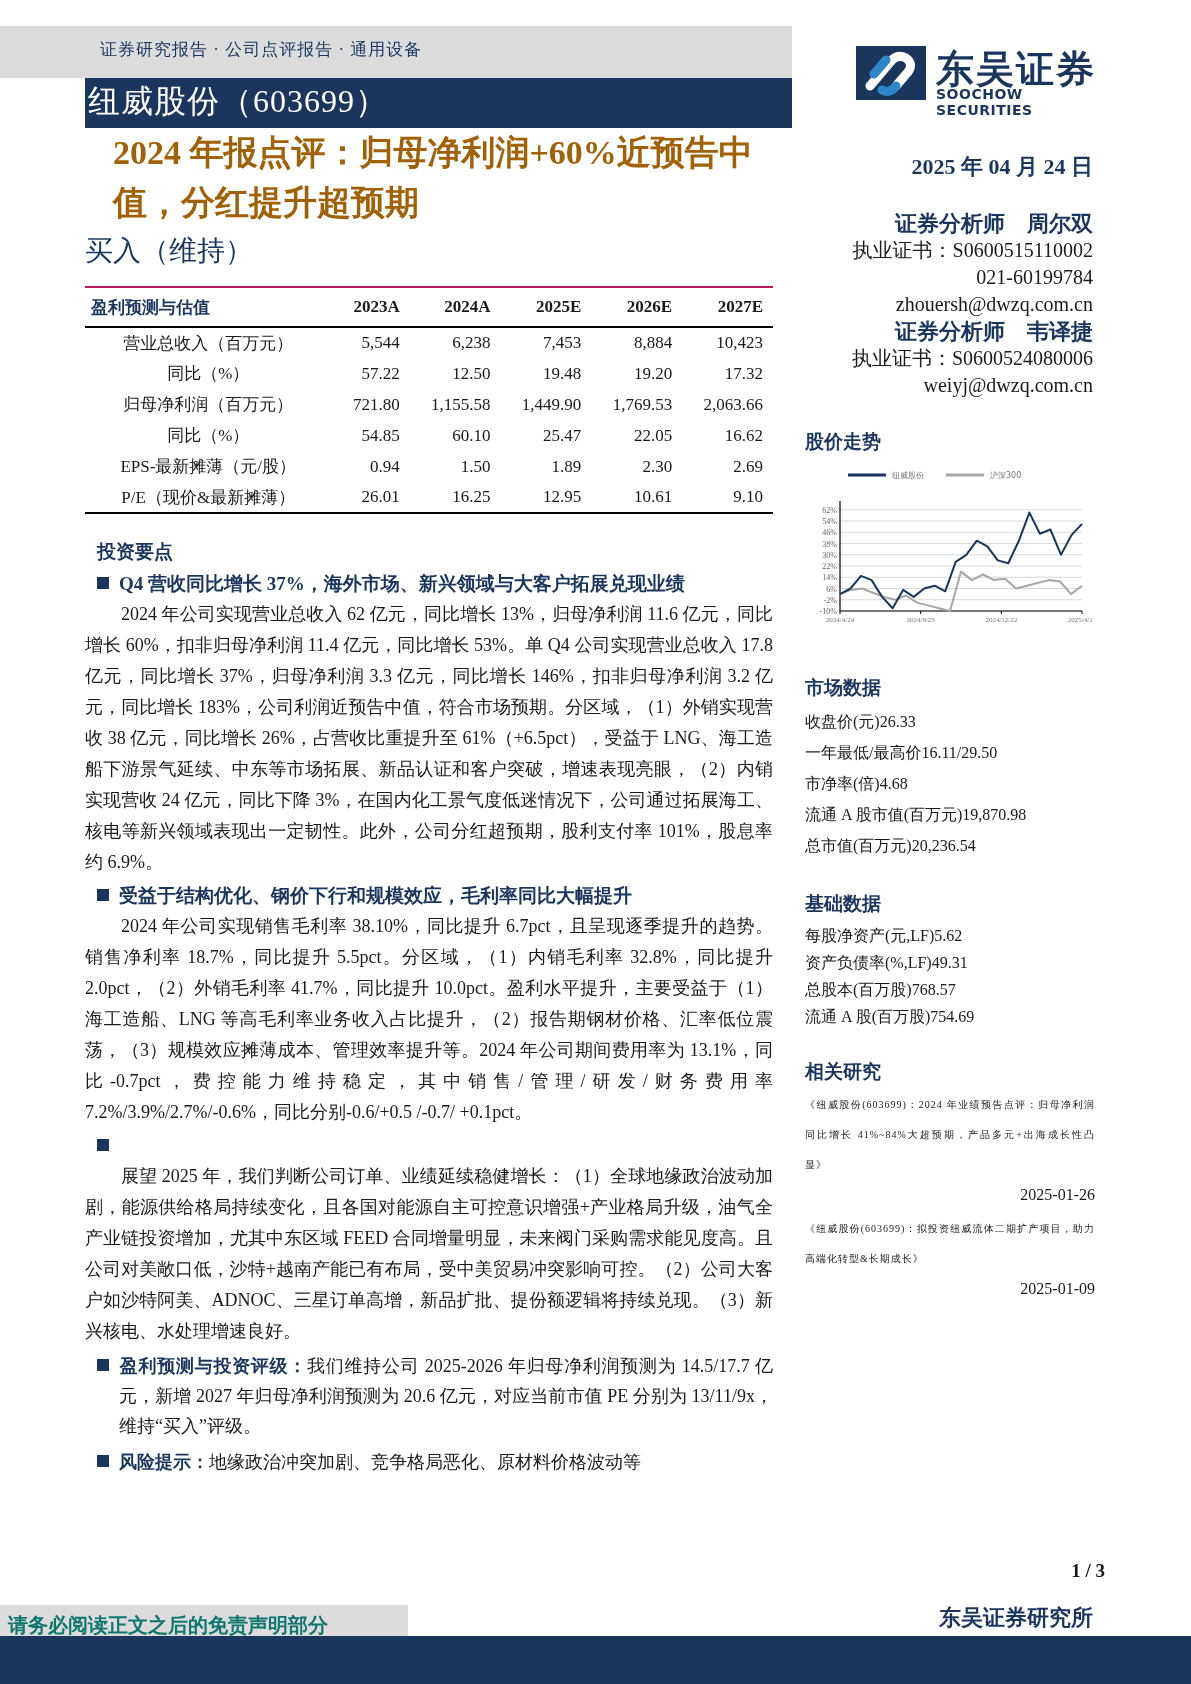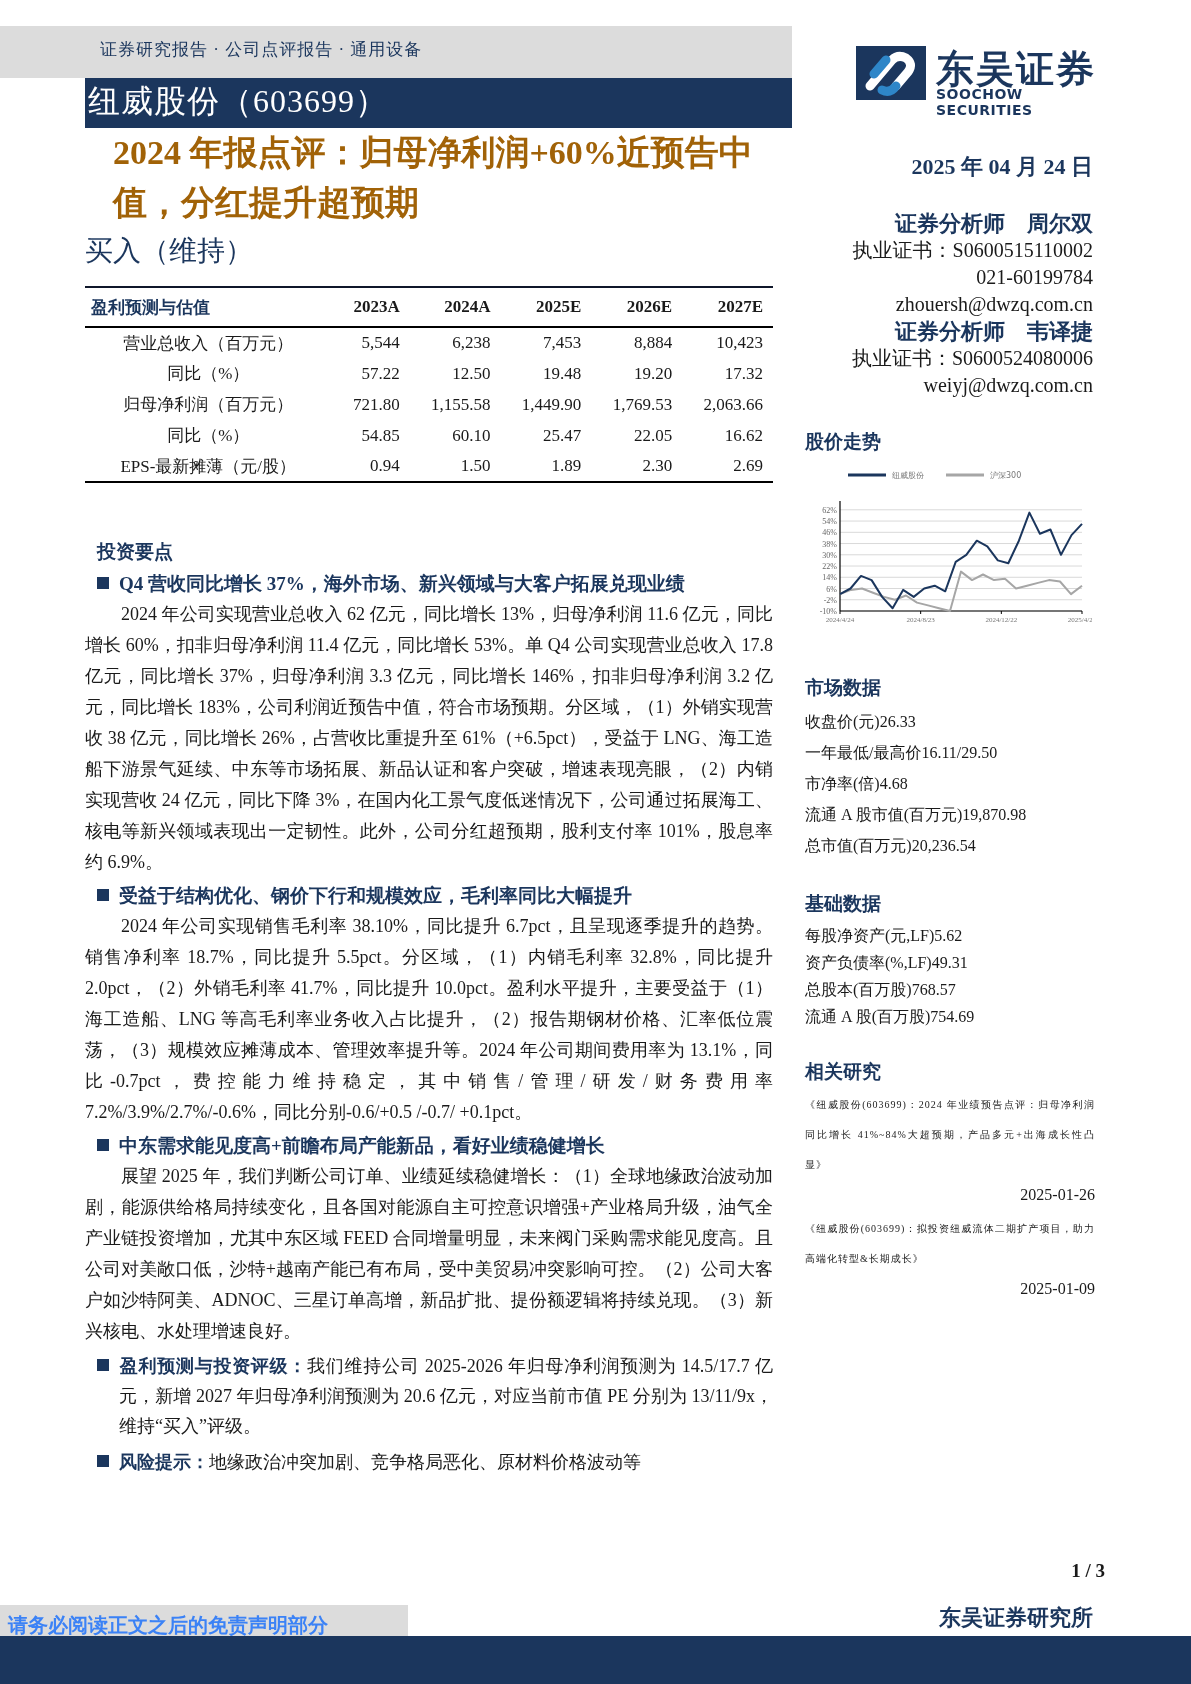--- a/index.html
+++ b/index.html
@@ -19,21 +19,21 @@
 
   .title { position: absolute; left: 85px; top: 128px; width: 700px; font-size: 34px; line-height: 50px; font-weight: bold; color: #a16207; margin-left: 28px; }
   .rating { position: absolute; left: 85px; top: 232px; font-size: 28px; color: #1b365d; }
 
   .date { position: absolute; right: 98px; top: 152px; font-size: 22px; font-weight: bold; color: #1b365d; }
   .analysts { position: absolute; right: 98px; top: 210px; text-align: right; font-size: 20px; line-height: 27px; }
   .analyst-title { font-size: 22px; font-weight: bold; color: #1b365d; }
 
   
   .fc-table { position: absolute; left: 85px; top: 286px; width: 688px; border-collapse: collapse; font-size: 17px; }
-  .fc-table th { height: 40px; font-weight: bold; text-align: right; border-top: 2px solid #0f172a; border-bottom: 2px solid #000; padding-right: 10px; }
+  .fc-table th { height: 40px; font-weight: bold; text-align: right; border-top: 2px solid #be185d; border-bottom: 2px solid #000; padding-right: 10px; }
   .fc-table th.label { text-align: left; color: #1b365d; padding-left: 6px; }
   .fc-table td { height: 31px; text-align: right; padding-right: 10px; }
   .fc-table td.label { text-align: center; padding-left: 6px; }
   .fc-table tr:last-child td { border-bottom: 2px solid #000; }
 
   
   .main { position: absolute; left: 85px; top: 535px; width: 688px; }
   .section-head { font-size: 19px; font-weight: bold; color: #1b365d; height: 34px; line-height: 34px; padding-left: 12px; }
   .bullet-head { font-size: 19px; font-weight: bold; color: #1b365d; line-height: 30px; padding-left: 12px; }
   .bullet-sq { display: inline-block; width: 12px; height: 12px; background: #1b365d; margin-right: 10px; vertical-align: 1px; }
@@ -48,21 +48,21 @@
   .kv-tight { height: 27px; line-height: 27px; }
 
   .chart-box { position: absolute; left: 812px; top: 465px; width: 280px; height: 170px; }
 
   .related-item { font-size: 10px; line-height: 30px; text-align: justify; letter-spacing: 1px; }
   .related-date { font-size: 16px; line-height: 30px; text-align: right; margin-bottom: 4px; }
 
   
   .page-num { position: absolute; right: 86px; top: 1560px; font-size: 19px; font-weight: bold; }
   .footer-gray { position: absolute; left: 0; top: 1605px; width: 408px; height: 40px; background: #dcdcdc; }
-  .footer-note { position: absolute; left: 8px; top: 1612px; font-size: 20px; color: #3b82f6; font-weight: bold; }
+  .footer-note { position: absolute; left: 8px; top: 1612px; font-size: 20px; color: #0f766e; font-weight: bold; }
   .footer-org { position: absolute; right: 98px; top: 1603px; font-size: 22px; color: #1b365d; font-weight: bold; }
   .footer-band { position: absolute; left: 0; top: 1636px; width: 1191px; height: 48px; background: #1b365d; }
 </style>
 </head>
 <body>
 
 <div class="top-gray"></div>
 <div class="breadcrumb">证券研究报告 · 公司点评报告 · 通用设备</div>
 <div class="company-band"></div>
 <div class="company-name">纽威股份（603699）</div>
@@ -138,38 +138,46 @@
       <td>16.62</td>
     </tr>
     <tr>
       <td class="label">EPS-最新摊薄（元/股）</td>
       <td>0.94</td>
       <td>1.50</td>
       <td>1.89</td>
       <td>2.30</td>
       <td>2.69</td>
     </tr>
+    <tr>
+      <td class="label">P/E（现价&amp;最新摊薄）</td>
+      <td>26.01</td>
+      <td>16.25</td>
+      <td>12.95</td>
+      <td>10.61</td>
+      <td>9.10</td>
+    </tr>
   </tbody>
 </table>
 
 <div class="main">
   <div class="section-head">投资要点</div>
 
   <div class="bullet-head">
     <span class="bullet-sq"></span><span>Q4 营收同比增长 37%，海外市场、新兴领域与大客户拓展兑现业绩</span>
   </div>
   <p class="para">2024 年公司实现营业总收入 62 亿元，同比增长 13%，归母净利润 11.6 亿元，同比增长 60%，扣非归母净利润 11.4 亿元，同比增长 53%。单 Q4 公司实现营业总收入 17.8 亿元，同比增长 37%，归母净利润 3.3 亿元，同比增长 146%，扣非归母净利润 3.2 亿元，同比增长 183%，公司利润近预告中值，符合市场预期。分区域，（1）外销实现营收 38 亿元，同比增长 26%，占营收比重提升至 61%（+6.5pct），受益于 LNG、海工造船下游景气延续、中东等市场拓展、新品认证和客户突破，增速表现亮眼，（2）内销实现营收 24 亿元，同比下降 3%，在国内化工景气度低迷情况下，公司通过拓展海工、核电等新兴领域表现出一定韧性。此外，公司分红超预期，股利支付率 101%，股息率约 6.9%。</p>
 
   <div class="bullet-head">
     <span class="bullet-sq"></span><span>受益于结构优化、钢价下行和规模效应，毛利率同比大幅提升</span>
   </div>
   <p class="para">2024 年公司实现销售毛利率 38.10%，同比提升 6.7pct，且呈现逐季提升的趋势。销售净利率 18.7%，同比提升 5.5pct。分区域，（1）内销毛利率 32.8%，同比提升 2.0pct，（2）外销毛利率 41.7%，同比提升 10.0pct。盈利水平提升，主要受益于（1）海工造船、LNG 等高毛利率业务收入占比提升，（2）报告期钢材价格、汇率低位震荡，（3）规模效应摊薄成本、管理效率提升等。2024 年公司期间费用率为 13.1%，同比-0.7pct，费控能力维持稳定，其中销售/管理/研发/财务费用率 7.2%/3.9%/2.7%/-0.6%，同比分别-0.6/+0.5 /-0.7/ +0.1pct。</p>
 
   <div class="bullet-head">
-    <span class="bullet-sq"></span><span>中东需求能见度高+前瞻布局产能新品，看好业绩稳健增长</span>
+    <span class="bullet-sq"></span>
   </div>
   <p class="para">展望 2025 年，我们判断公司订单、业绩延续稳健增长：（1）全球地缘政治波动加剧，能源供给格局持续变化，且各国对能源自主可控意识增强+产业格局升级，油气全产业链投资增加，尤其中东区域 FEED 合同增量明显，未来阀门采购需求能见度高。且公司对美敞口低，沙特+越南产能已有布局，受中美贸易冲突影响可控。（2）公司大客户如沙特阿美、ADNOC、三星订单高增，新品扩批、提份额逻辑将持续兑现。（3）新兴核电、水处理增速良好。</p>
 
   <p class="inline-bullet">
     <span class="bullet-sq"></span><b>盈利预测与投资评级：</b><span>我们维持公司 2025-2026 年归母净利润预测为 14.5/17.7 亿元，新增 2027 年归母净利润预测为 20.6 亿元，对应当前市值 PE 分别为 13/11/9x，维持“买入”评级。</span>
   </p>
   <p class="inline-bullet" style="margin-top:6px;">
     <span class="bullet-sq"></span><b>风险提示：</b><span>地缘政治冲突加剧、竞争格局恶化、原材料价格波动等</span>
   </p>
 </div>

